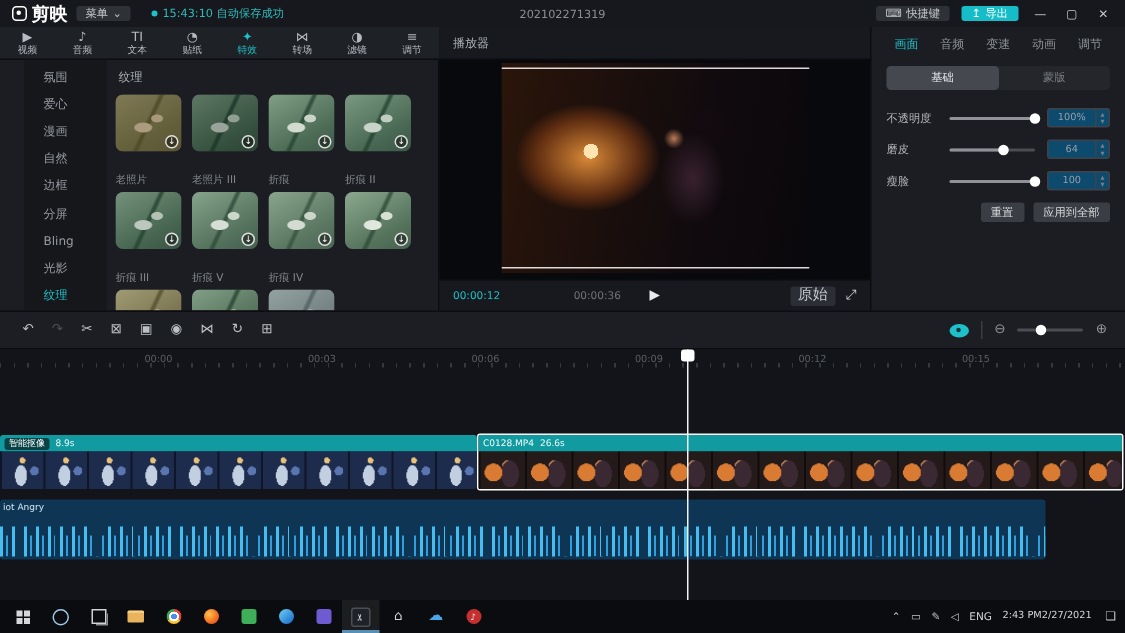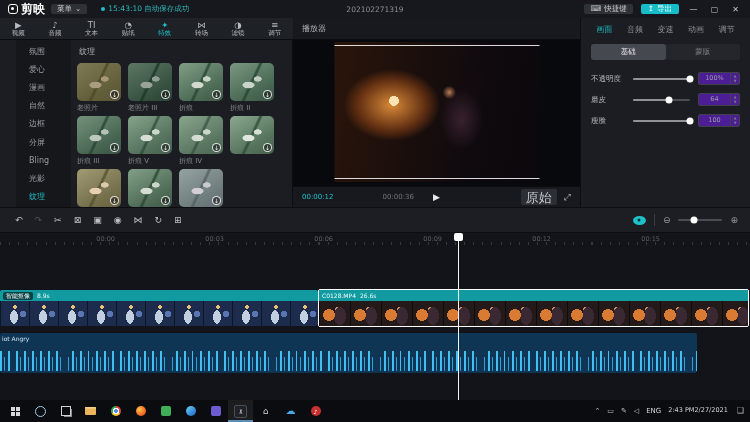--- a/index.html
+++ b/index.html
@@ -45,21 +45,21 @@
   .fx-grid{display:grid;grid-template-columns:repeat(4,44px);column-gap:7px;row-gap:5px;}
   .fx-thumb{width:44px;height:38px;border-radius:5px;position:relative;overflow:hidden;
     background:
       radial-gradient(ellipse 9px 5px at 42% 58%, #eef1ea 60%, transparent 72%),
       radial-gradient(ellipse 6px 4px at 63% 42%, #e2e8de 60%, transparent 72%),
       linear-gradient(115deg, transparent 46%, rgba(28,58,40,.8) 49% 51%, transparent 54%),
       linear-gradient(150deg,#8aa78e,#4a6852 70%,#3a5244);}
   .fx-tint{position:absolute;inset:0;}
   .fx-dl{position:absolute;right:2px;bottom:2px;width:9px;height:9px;border:1px solid rgba(255,255,255,.85);
          border-radius:50%;background:rgba(15,15,15,.5);color:#fff;font-size:6px;line-height:8px;text-align:center;}
-  .fx-label{font-size:7px;color:#85898e;margin-top:2px;white-space:nowrap;overflow:hidden;height:8px;}
+  .fx-label{font-size:7px;color:#85898e;margin-top:14px;white-space:nowrap;overflow:hidden;height:8px;}
 
   
   .center-panel{position:absolute;left:293px;top:18px;width:287px;height:189px;background:#101217;
                 display:flex;flex-direction:column;}
   .player-header{height:22px;flex:none;display:flex;align-items:center;padding-left:9px;
                  font-size:8px;color:#aeb2b7;background:#17191e;border-bottom:1px solid #0b0c10;}
   .stage{flex:1;background:#08090c;position:relative;overflow:hidden;}
   .video{position:absolute;left:50%;top:2px;transform:translateX(-50%);width:205px;height:140px;
     background:
       radial-gradient(circle 5px at 29% 42%, #ffe3b0 98%, transparent),
@@ -70,41 +70,41 @@
       linear-gradient(100deg,#2a150a,#100a0e 65%,#0a080c);}
   .video::before,.video::after{content:"";position:absolute;left:0;right:0;height:1px;
       background:rgba(255,255,255,.85);}
   .video::before{top:3px;} .video::after{bottom:3px;}
   .pcontrols{height:21px;flex:none;background:#17191e;display:flex;align-items:center;
              padding:0 9px;position:relative;border-top:1px solid #0b0c10;gap:44px;}
   .time-cur{color:#1ec0c9;font-size:7px;}
   .time-tot{color:#6f737a;font-size:7px;margin-left:5px;}
   .play{position:absolute;left:50%;transform:translateX(-50%);color:#e8eaed;font-size:9px;line-height:1;}
   .pc-right{margin-left:auto;display:flex;align-items:center;gap:7px;}
-  .ratio-pill{background:#2b2e34;border-radius:2px;font-size:13px;color:#c6c9ce;padding:1.5px 5px;line-height:1;}
+  .ratio-pill{background:#2b2e34;border-radius:2px;font-size:10px;color:#c6c9ce;padding:1.5px 5px;line-height:1;}
   .fs{color:#c6c9ce;font-size:9px;line-height:1;}
 
   
   .right-panel{position:absolute;left:580px;top:18px;width:170px;height:189px;background:#1b1d22;
                border-left:1px solid #0c0d10;}
   .insp-tabs{height:22px;display:flex;align-items:center;padding:0 8px;}
   .insp-tab{flex:1;text-align:center;font-size:8px;color:#8d9197;}
   .insp-tab[data-active="true"]{color:#1ec0c9;}
   .subtabs{margin:4px 10px 0;background:#24262b;border-radius:3px;height:16px;display:flex;}
   .subtab{flex:1;display:flex;align-items:center;justify-content:center;font-size:7.5px;
           color:#7c8086;border-radius:3px;}
   .subtab[data-active="true"]{background:#45484e;color:#e9ebee;}
   .sliders{margin:12px 10px 0;display:flex;flex-direction:column;gap:8px;}
   .srow{display:flex;align-items:center;height:13px;}
   .slabel{width:42px;font-size:7.5px;color:#b4b7bc;flex:none;}
   .strack{flex:1;height:2px;background:#4a4d53;border-radius:1px;position:relative;margin-right:8px;}
   .sfill{position:absolute;left:0;top:0;bottom:0;width:var(--pct,0%);background:#8f9299;border-radius:1px;}
   .shandle{position:absolute;top:50%;left:var(--pct,0%);transform:translate(-50%,-50%);
            width:7px;height:7px;border-radius:50%;background:#fff;}
-  .svalbox{width:42px;height:13px;border:1px solid #3f4248;background:#4c1d95;border-radius:2px;
+  .svalbox{width:42px;height:13px;border:1px solid #3f4248;background:#0c4a6e;border-radius:2px;
            display:flex;align-items:stretch;flex:none;}
   .sval{flex:1;text-align:center;font-size:6.5px;color:#9a9ea5;line-height:11px;}
   .sstep{width:9px;border-left:1px solid #3f4248;display:flex;flex-direction:column;
          align-items:center;justify-content:center;color:#7b7f85;font-size:3.5px;line-height:1.2;}
   .sstep::before{content:"▲";} .sstep::after{content:"▼";}
   .ibuttons{margin:8px 10px 0;display:flex;justify-content:flex-end;gap:6px;}
   .ibtn{background:#3a3d43;border-radius:2px;font-size:7.5px;color:#d8dadd;padding:2.5px 7px;line-height:1;}
 
   
   .tl-toolbar{position:absolute;left:0;top:207px;width:750px;height:26px;background:#1c1e23;
@@ -462,20 +462,24 @@
           <div class="strack" style="--pct: 100%;">
             <div class="sfill"></div>
             <div class="shandle"></div>
           </div>
           <div class="svalbox">
             <span class="sval">100</span>
             <span class="sstep"></span>
           </div>
         </div>
       </div>
+    <div class="ibuttons">
+      <span class="ibtn">重置</span>
+      <span class="ibtn">应用到全部</span>
+    </div>
   </div>
 
   <div class="tl-toolbar">
     <div class="tl-tools">
 
         <span class="tl-tool">↶</span>
 
         <span class="tl-tool" data-dim="true">↷</span>
 
         <span class="tl-tool">✂</span>

